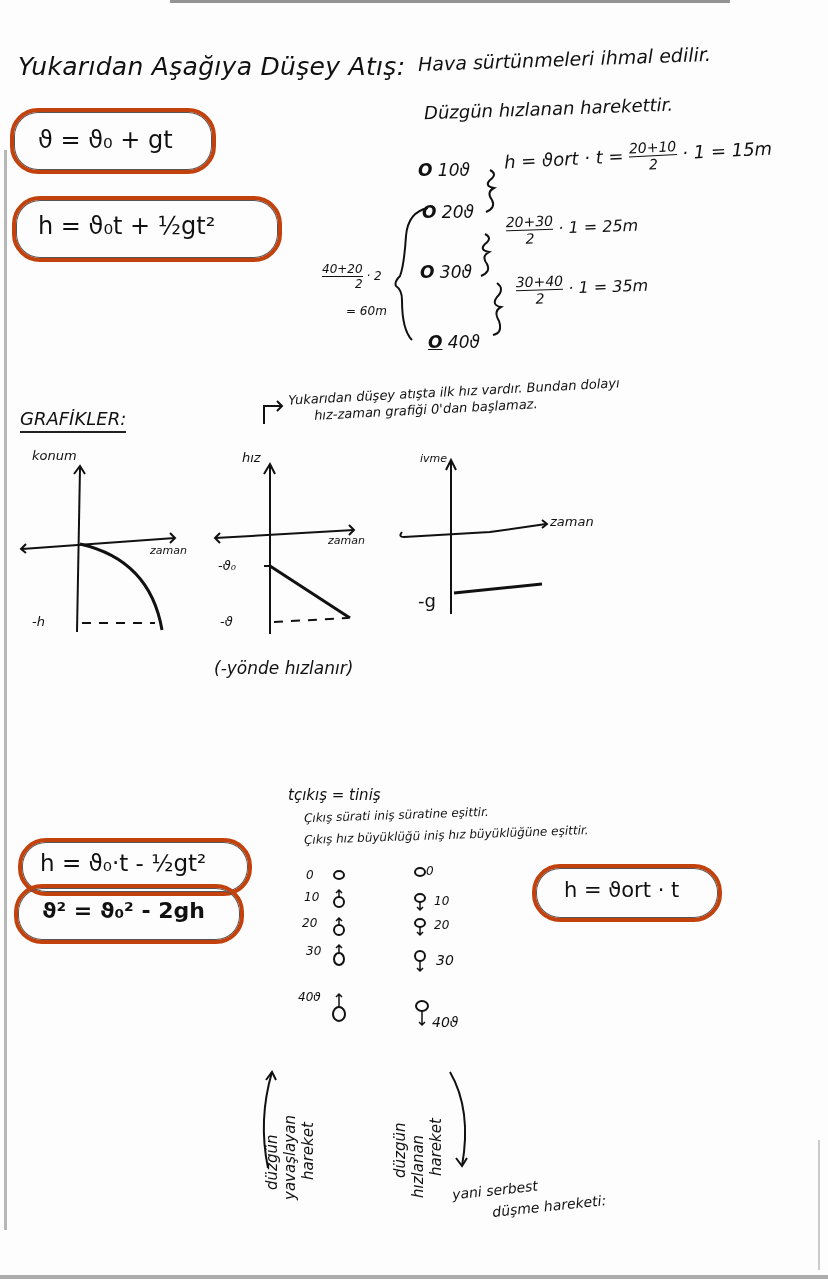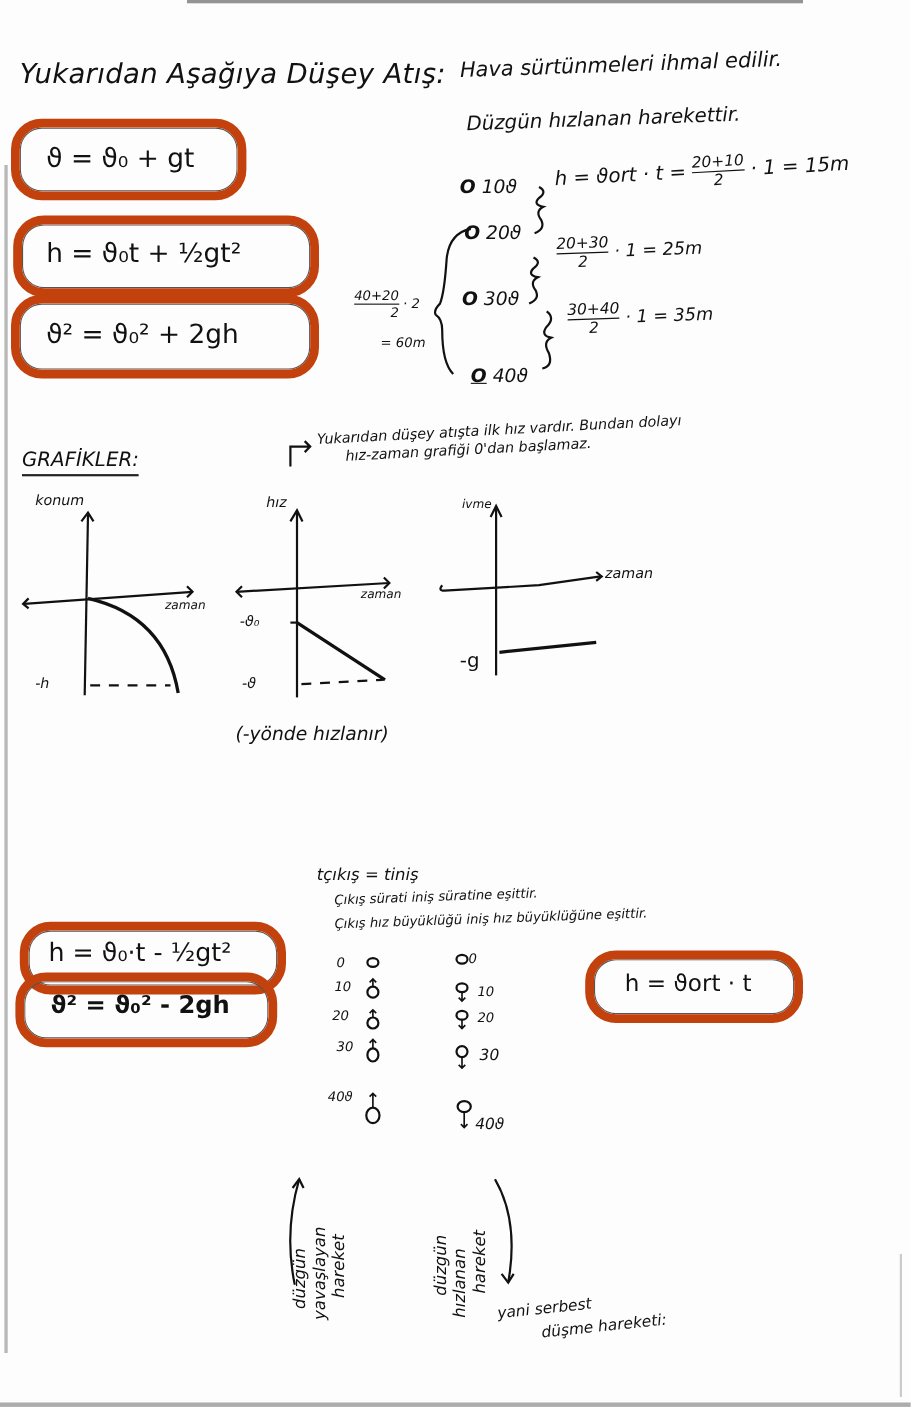--- a/index.html
+++ b/index.html
@@ -9,21 +9,21 @@
   .edge-left{position:absolute;left:4px;top:150px;width:3px;height:1080px;background:#888;opacity:.6;}
   .edge-top{position:absolute;left:170px;top:0;width:560px;height:3px;background:#666;opacity:.7;}
   .edge-bottom{position:absolute;left:0;top:1275px;width:828px;height:4px;background:#777;opacity:.6;}
   .edge-right{position:absolute;left:818px;top:1140px;width:2px;height:130px;background:#999;opacity:.5;}
   .hw{position:absolute;white-space:nowrap;font-family:"DejaVu Sans",sans-serif;color:#111;}
   .title{font-size:25px;font-style:italic;letter-spacing:.3px;}
   .note{font-size:17px;font-style:italic;}
   .small{font-size:13px;font-style:italic;}
   .tiny{font-size:11px;font-style:italic;}
   .formula{font-size:22px;}
-  .cloud{position:absolute;border:8px solid #c2410c;border-radius:28px;
+  .cloud{position:absolute;border:4px solid #c2410c;border-radius:28px;
          box-shadow:0 0 0 1px #555 inset;background:transparent;}
   .formula-text{position:absolute;white-space:nowrap;font-size:24px;font-family:"DejaVu Sans",sans-serif;}
   svg{position:absolute;overflow:visible;}
   .rot-up{position:absolute;transform-origin:left top;transform:rotate(-90deg);white-space:nowrap;font-style:italic;font-size:15px;line-height:16px;}
 </style>
 </head>
 <body>
 
 <div class="page">
   <div class="edge-top"></div>
@@ -34,23 +34,20 @@
   <div class="hw title" style="left:18px;top:52px;">Yukarıdan Aşağıya Düşey Atış:</div>
 
   <div class="hw note" style="left:418px;top:48px;font-size:19px;transform:rotate(-2deg);">Hava sürtünmeleri ihmal edilir.</div>
   <div class="hw note" style="left:424px;top:98px;font-size:18px;transform:rotate(-2deg);">Düzgün hızlanan harekettir.</div>
 
   <div class="cloud" style="left:10px;top:108px;width:198px;height:58px;">
     <div class="formula-text" style="left:24px;top:14px;">ϑ = ϑ₀ + gt</div>
   </div>
   <div class="cloud" style="left:12px;top:196px;width:262px;height:58px;">
     <div class="formula-text" style="left:22px;top:12px;">h = ϑ₀t + ½gt²</div>
-  </div>
-  <div class="cloud" style="left:10px;top:268px;width:264px;height:60px;">
-    <div class="formula-text" style="left:24px;top:14px;">ϑ² = ϑ₀² + 2gh</div>
   </div>
 
   <div class="hw note" style="left:418px;top:160px;font-size:17px;">
     <span style="font-weight:bold;">O</span>
     <span>10ϑ</span>
   </div>
   <div class="hw note" style="left:422px;top:202px;font-size:17px;">
     <span style="font-weight:bold;">O</span>
     <span>20ϑ</span>
   </div>

